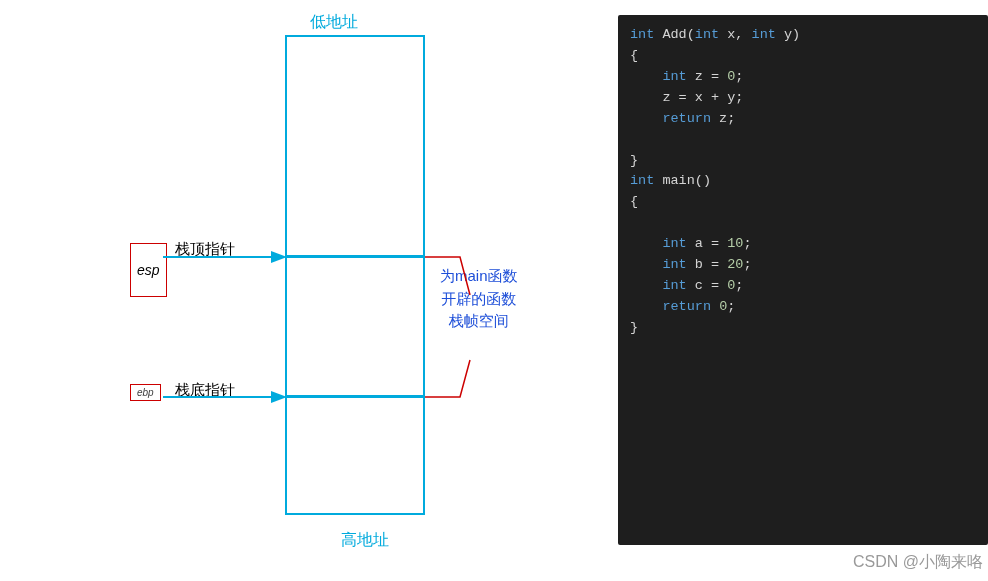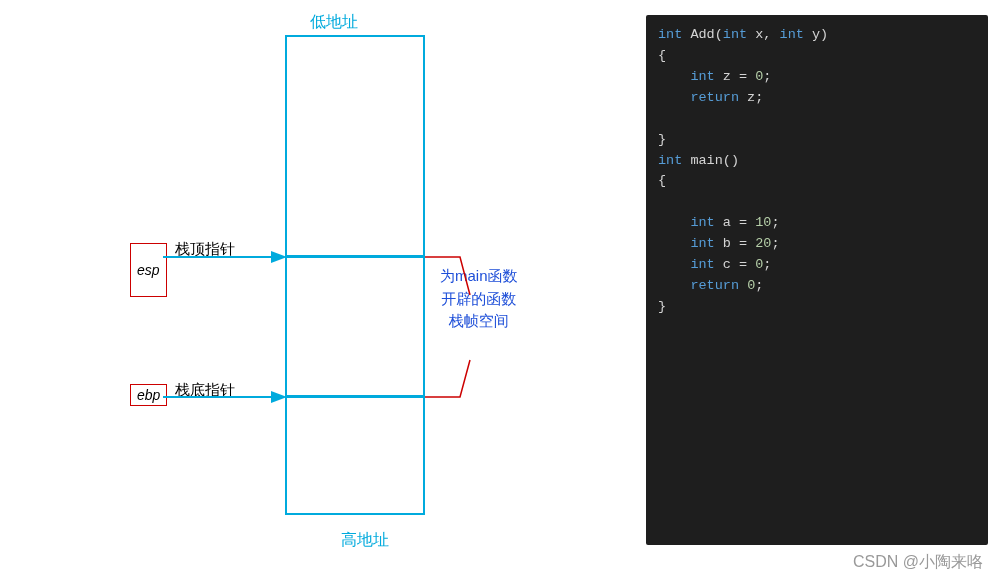--- a/index.html
+++ b/index.html
@@ -93,22 +93,22 @@
     }
 
     
     .ebp-label-box {
       position: absolute;
       left: 130px;
       top: 384px;
       border: 1.5px solid #cc0000;
       padding: 2px 6px;
       font-style: italic;
-      font-size: 14px;
-      color: #000000;
+      font-size: 10px;
+      color: #404040;
       background: #fff;
     }
 
     
     .ebp-text {
       position: absolute;
       left: 175px;
       top: 381px;
       font-size: 15px;
       color: #000;
@@ -133,21 +133,21 @@
       color: #1d4ed8;
       line-height: 1.5;
       text-align: center;
     }
 
     
     .code-panel {
       position: absolute;
       right: 0px;
       top: 15px;
-      width: 342px;
+      width: 370px;
       height: 530px;
       background: #1e1e1e;
       color: #d4d4d4;
       font-family: 'Courier New', Courier, monospace;
       font-size: 13.5px;
       padding: 10px 12px;
       border-radius: 2px;
       overflow: hidden;
     }
 
@@ -213,20 +213,21 @@
 
     <polyline points="425,257 460,257 470,295" stroke="#cc0000" stroke-width="1.5" fill="none"></polyline>
 
     <polyline points="425,397 460,397 470,360" stroke="#cc0000" stroke-width="1.5" fill="none"></polyline>
   </svg>
 
   <div class="code-panel">
     <div class="code-line"><span class="kw">int</span> Add(<span class="kw">int</span> x, <span class="kw">int</span> y)</div>
     <div class="code-line">{</div>
     <div class="code-line">    <span class="kw">int</span> z = <span class="num">0</span>;</div>
+    <div class="code-line">    z = x + y;</div>
     <div class="code-line">    <span class="kw">return</span> z;</div>
     <div class="code-line">&nbsp;</div>
     <div class="code-line">}</div>
     <div class="code-line"><span class="kw">int</span> main()</div>
     <div class="code-line">{</div>
     <div class="code-line">&nbsp;</div>
     <div class="code-line">    <span class="kw">int</span> a = <span class="num">10</span>;</div>
     <div class="code-line">    <span class="kw">int</span> b = <span class="num">20</span>;</div>
     <div class="code-line">    <span class="kw">int</span> c = <span class="num">0</span>;</div>
     <div class="code-line">    <span class="kw">return</span> <span class="num">0</span>;</div>

